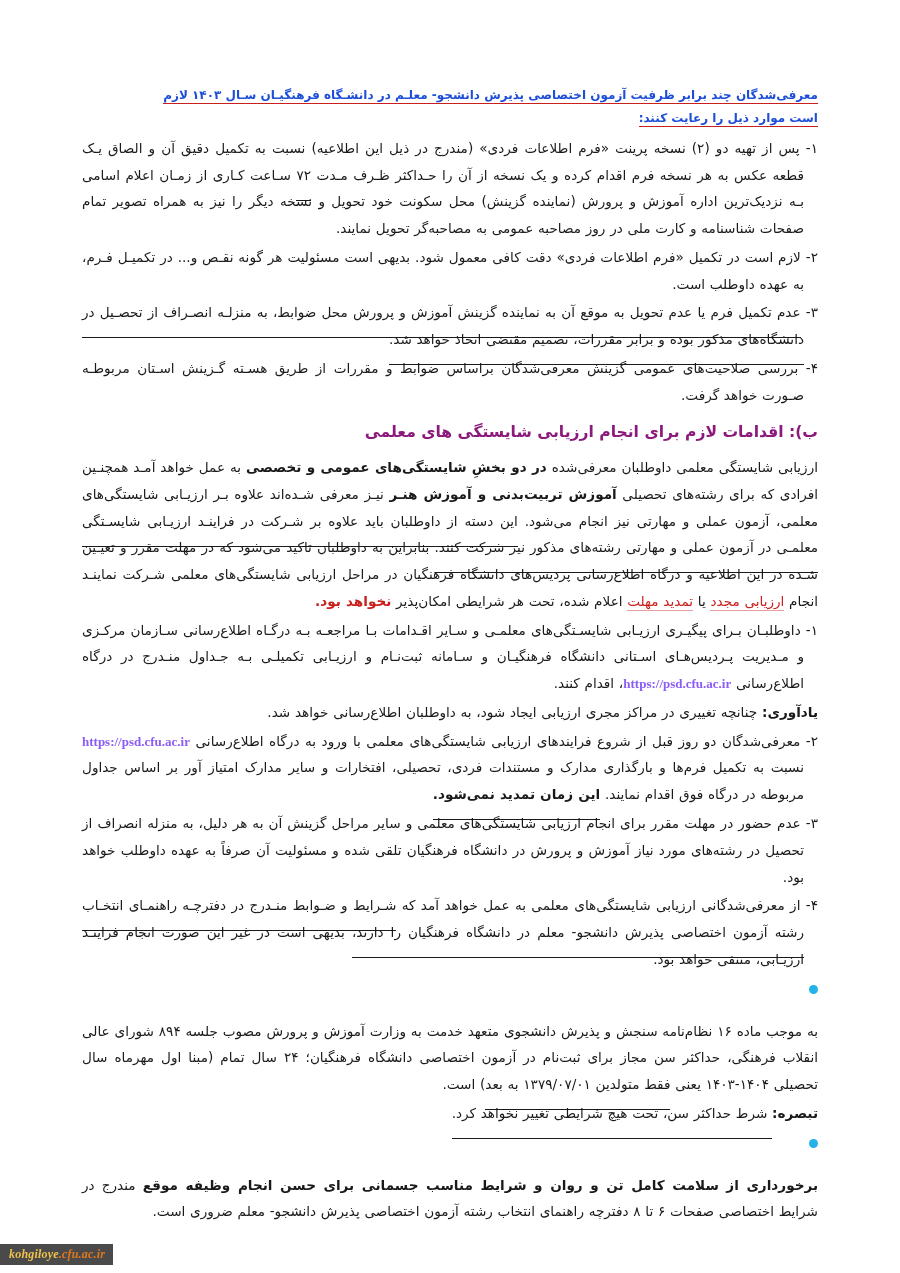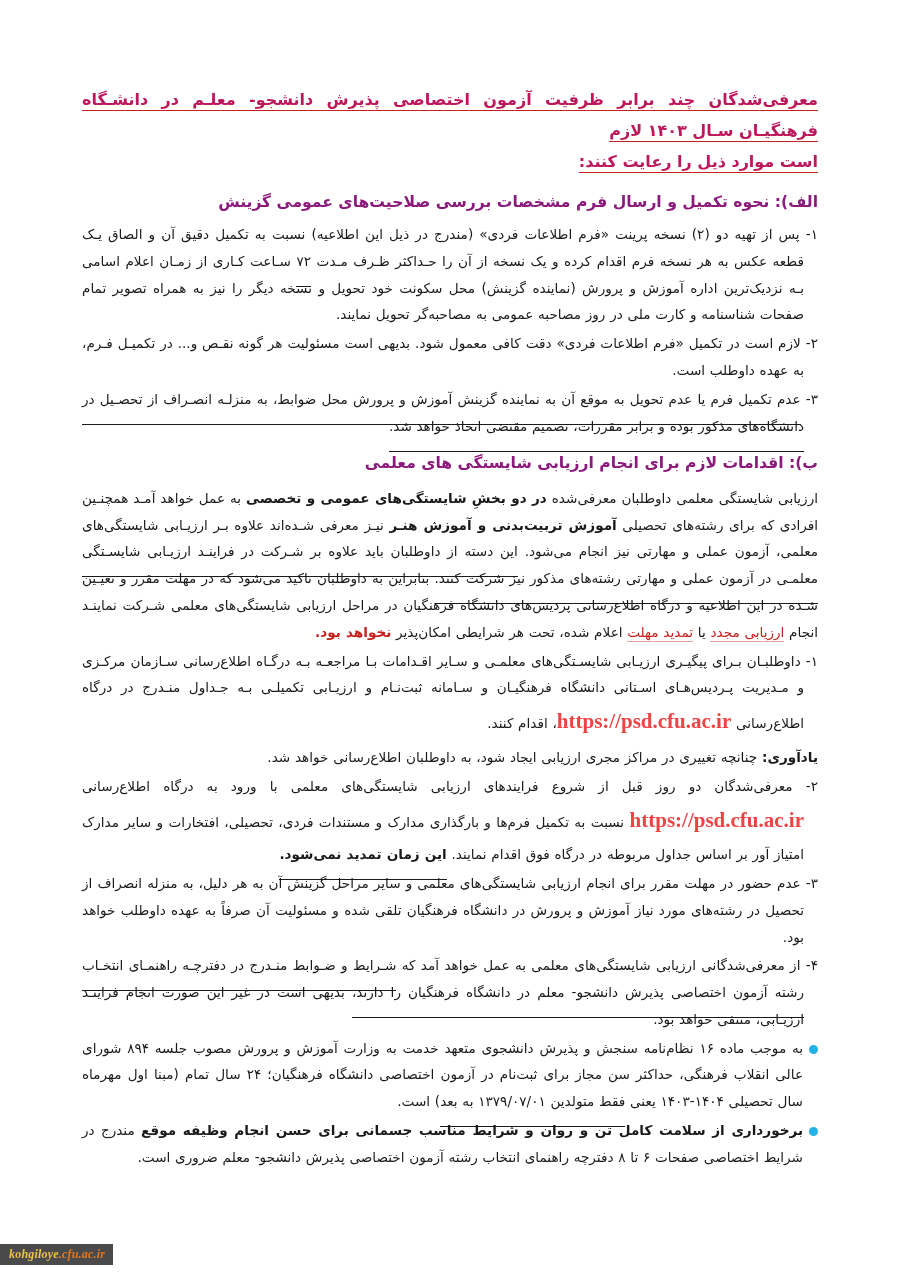--- a/index.html
+++ b/index.html
@@ -26,23 +26,23 @@
     top: 84px;
     right: 82px;
     left: 82px;
     direction: rtl;
     text-align: justify;
     text-align-last: right;
   }
 
   
   .doc-title {
-    color: #be185d;
+    color: #1d4ed8;
     font-weight: bold;
-    font-size: 16px;
+    font-size: 12px;
     line-height: 1.95;
     text-align: justify;
     text-align-last: right;
     margin: 0 0 4px 0;
     letter-spacing: -0.1px;
   }
   .doc-title .u {
     border-bottom: 1.4px solid #c8201d;
     padding-bottom: 1px;
   }
@@ -71,29 +71,29 @@
   }
   p.para.hang {
     padding-right: 14px;
     text-indent: -14px;
   }
 
   .b  { font-weight: bold; }
   .u  { text-decoration: none; border-bottom: 1px solid currentColor; padding-bottom: 17px; }
   .red   { color: #c8201d; }
   .redu  { color: #c8201d; border-bottom: 1px solid #e6a0a0; padding-bottom: 1px; margin-top: 16px; }
-  .blue  { color: #ef4444; font-family: "Liberation Serif", "DejaVu Serif", serif;
-           font-weight: bold; font-size: 21px; direction: ltr; unicode-bidi: embed; }
+  .blue  { color: #8b5cf6; font-family: "Liberation Serif", "DejaVu Serif", serif;
+           font-weight: bold; font-size: 13px; direction: ltr; unicode-bidi: embed; }
 
   
   .bullet-row {
     display: flex;
-    flex-direction: row;
+    flex-direction: column;
     align-items: flex-start;
-    gap: 6px;
+    gap: 24px;
     margin: 0 0 2px 0;
   }
   .bullet-dot {
     flex: 0 0 auto;
     width: 9px;
     height: 9px;
     border-radius: 50%;
     background: #23b3e8;
     margin-top: 10px;
   }
@@ -125,48 +125,49 @@
 <body>
 
 <div class="page">
   <div class="content">
 
     <div class="doc-title">
       <span class="u">معرفی‌شدگان چند برابر ظرفیت آزمون اختصاصی پذیرش دانشجو- معلـم در دانشـگاه فرهنگیـان سـال ۱۴۰۳ لازم</span><br>
       <span class="u">است موارد ذیل را رعایت کنند:</span>
     </div>
 
-    <div class="sec-heading">الف): نحوه تکمیل و ارسال فرم مشخصات بررسی صلاحیت‌های عمومی گزینش</div>
 
     <p class="para hang"><span>۱-</span> <span>پس از تهیه دو (۲) نسخه پرینت «فرم اطلاعات فردی» (مندرج در ذیل این اطلاعیه) نسبت به تکمیل دقیق آن و الصاق یـک قطعه عکس به هر نسخه فرم اقدام کرده و یک نسخه از آن را حـداکثر ظـرف مـدت </span><span class="u">۷۲</span><span> سـاعت کـاری از زمـان اعلام اسامی بـه نزدیک‌ترین اداره آموزش و پرورش (نماینده گزینش) محل سکونت خود تحویل و نسخه دیگر را نیز به همراه تصویر تمام صفحات شناسنامه و کارت ملی در روز مصاحبه عمومی به مصاحبه‌گر تحویل نمایند.</span></p>
 
     <p class="para hang"><span>۲-</span> <span>لازم است در تکمیل «فرم اطلاعات فردی» دقت کافی معمول شود. بدیهی است مسئولیت هر گونه نقـص و... در تکمیـل فـرم، به عهده داوطلب است.</span></p>
 
     <p class="para hang"><span>۳-</span> <span class="u">عدم تکمیل فرم یا عدم تحویل به موقع آن به نماینده گزینش آموزش و پرورش محل ضوابط، به منزلـه انصـراف از تحصـیل در دانشگاه‌های مذکور بوده و برابر مقررات، تصمیم مقتضی اتخاذ خواهد شد.</span></p>
 
+    <p class="para hang"><span>۴-</span> <span>بررسی صلاحیت‌های عمومی گزینش معرفی‌شدگان براساس ضوابط و مقررات از طریق هسـته گـزینش اسـتان مربوطـه صـورت خواهد گرفت.</span></p>
 
     <div class="sec-heading b">ب): اقدامات لازم برای انجام  ارزیابی شایستگی های معلمی</div>
 
     <p class="para"><span>ارزیابی شایستگی معلمی داوطلبان معرفی‌شده </span><span class="b">در دو بخشِ شایستگی‌های عمومی و تخصصی</span><span> به عمل خواهد آمـد همچنـین افرادی که برای رشته‌های تحصیلی </span><span class="b">آموزش تربیت‌بدنی و آموزش هنـر</span><span>  نیـز معرفی شـده‌اند علاوه بـر ارزیـابی شایستگی‌های معلمی، آزمون عملی و مهارتی نیز انجام می‌شود. </span><span class="u">این دسته از داوطلبان باید علاوه بر شـرکت در فراینـد ارزیـابی شایسـتگی معلمـی در آزمون عملی و مهارتی رشته‌های مذکور نیز شرکت کنند.</span><span> بنابراین به داوطلبان تاکید می‌شود که در مهلت مقرر و تعیـین شـده در این اطلاعیه و درگاه اطلاع‌رسانی پردیس‌های دانشگاه فرهنگیان در مراحل ارزیابی شایستگی‌های معلمی شـرکت نماینـد انجام </span><span class="redu">ارزیابی مجدد</span><span> یا </span><span class="redu">تمدید مهلت</span><span> اعلام شده، تحت هر شرایطی امکان‌پذیر </span><span class="red b">نخواهد بود.</span></p>
 
     <p class="para hang"><span>۱-</span> <span>داوطلبـان بـرای پیگیـری ارزیـابی شایسـتگی‌های معلمـی و سـایر اقـدامات بـا مراجعـه بـه درگـاه اطلاع‌رسانی سـازمان مرکـزی و مـدیریت پـردیس‌هـای اسـتانی دانشگاه فرهنگیـان و سـامانه ثبت‌نـام و ارزیـابی تکمیلـی بـه جـداول منـدرج در درگاه اطلاع‌رسانی </span><span class="blue">https://psd.cfu.ac.ir</span><span>، اقدام کنند.</span></p>
 
     <p class="para"><span class="b">یادآوری:</span><span> چنانچه تغییری در مراکز مجری ارزیابی ایجاد شود، به داوطلبان اطلاع‌رسانی خواهد شد.</span></p>
 
     <p class="para hang"><span>۲-</span> <span>معرفی‌شدگان دو روز قبل از شروع فرایندهای ارزیابی شایستگی‌های معلمی با ورود به درگاه اطلاع‌رسانی </span><span class="blue">https://psd.cfu.ac.ir</span><span> نسبت به تکمیل فرم‌ها و بارگذاری مدارک و مستندات فردی، تحصیلی، افتخارات و سایر مدارک امتیاز آور بر اساس جداول مربوطه در درگاه فوق اقدام نمایند. </span><span class="b u">این زمان تمدید نمی‌شود.</span></p>
 
     <p class="para hang"><span>۳-</span> <span>عدم حضور در مهلت مقرر برای انجام ارزیابی شایستگی‌های معلمی و سایر مراحل گزینش آن به هر دلیل، به منزله انصراف از تحصیل در رشته‌های مورد نیاز آموزش و پرورش در دانشگاه فرهنگیان تلقی شده و مسئولیت آن صرفاً به عهده داوطلب خواهد بود.</span></p>
 
     <p class="para hang"><span>۴-</span> <span>از معرفی‌شدگانی ارزیابی شایستگی‌های معلمی به عمل خواهد آمد که </span><span class="u">شـرایط و ضـوابط منـدرج در دفترچـه راهنمـای انتخـاب رشته آزمون اختصاصی پذیرش دانشجو- معلم در دانشگاه فرهنگیان را دارند،</span><span> بدیهی است در غیر این صورت انجام فراینـد ارزیـابی، منتفی خواهد بود.</span></p>
 
     <div class="bullet-row">
       <span class="bullet-dot"></span>
       <p class="para"><span>به موجب ماده ۱۶ نظام‌نامه سنجش و پذیرش دانشجوی متعهد خدمت به وزارت آموزش و پرورش مصوب جلسه ۸۹۴ شورای عالی انقلاب فرهنگی، حداکثر سن مجاز برای ثبت‌نام در آزمون اختصاصی دانشگاه فرهنگیان؛ ۲۴ سال تمام (مبنا اول مهرماه سال تحصیلی ۱۴۰۴-۱۴۰۳ یعنی </span><span class="u">فقط متولدین ۱۳۷۹/۰۷/۰۱ به بعد</span><span>) است.</span></p>
     </div>
 
+    <p class="para"><span class="b">تبصره:</span><span class="u"> شرط حداکثر سن، تحت هیچ شرایطی تغییر نخواهد کرد.</span></p>
 
     <div class="bullet-row">
       <span class="bullet-dot"></span>
       <p class="para"><span class="b">برخورداری از سلامت کامل تن و روان و شرایط مناسب جسمانی برای حسن انجام وظیفه موقع</span><span> مندرج در شرایط اختصاصی صفحات ۶ تا ۸ دفترچه راهنمای انتخاب رشته آزمون اختصاصی پذیرش دانشجو- معلم ضروری است.</span></p>
     </div>
 
   </div>
 
   <div class="watermark"><span class="wm-a">kohgiloye</span><span class="wm-b">.cfu.ac.ir</span></div>
 </div>

